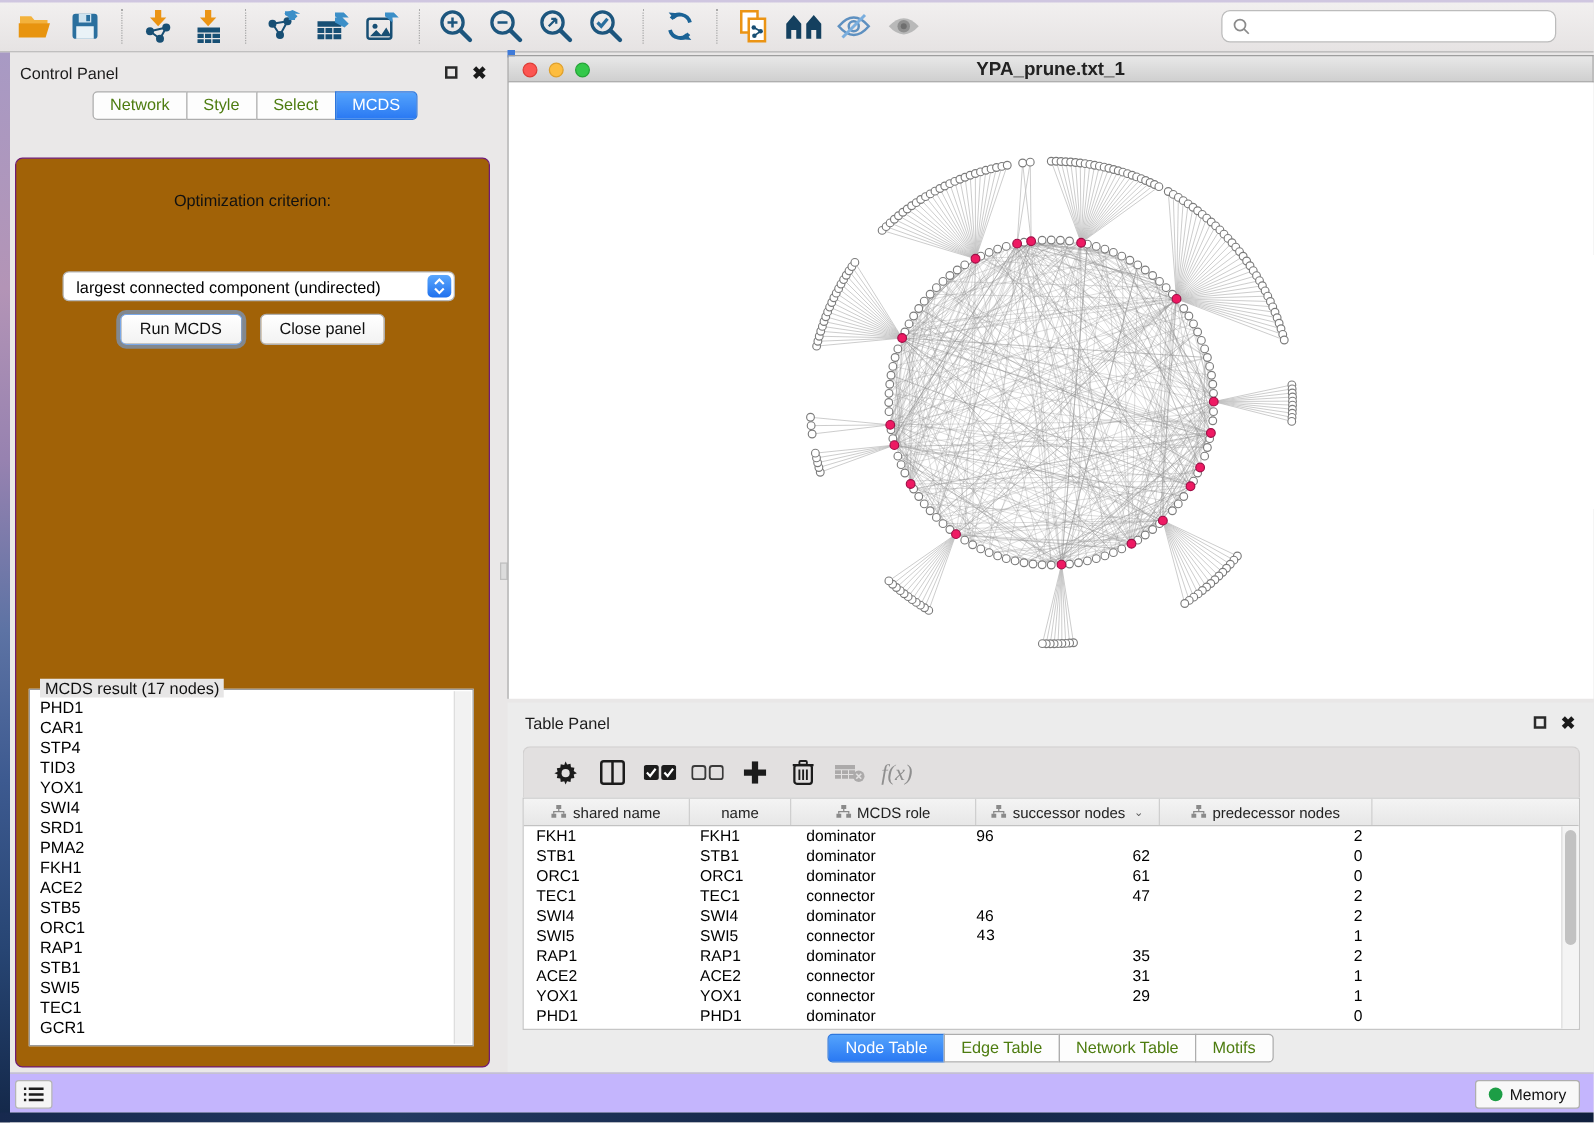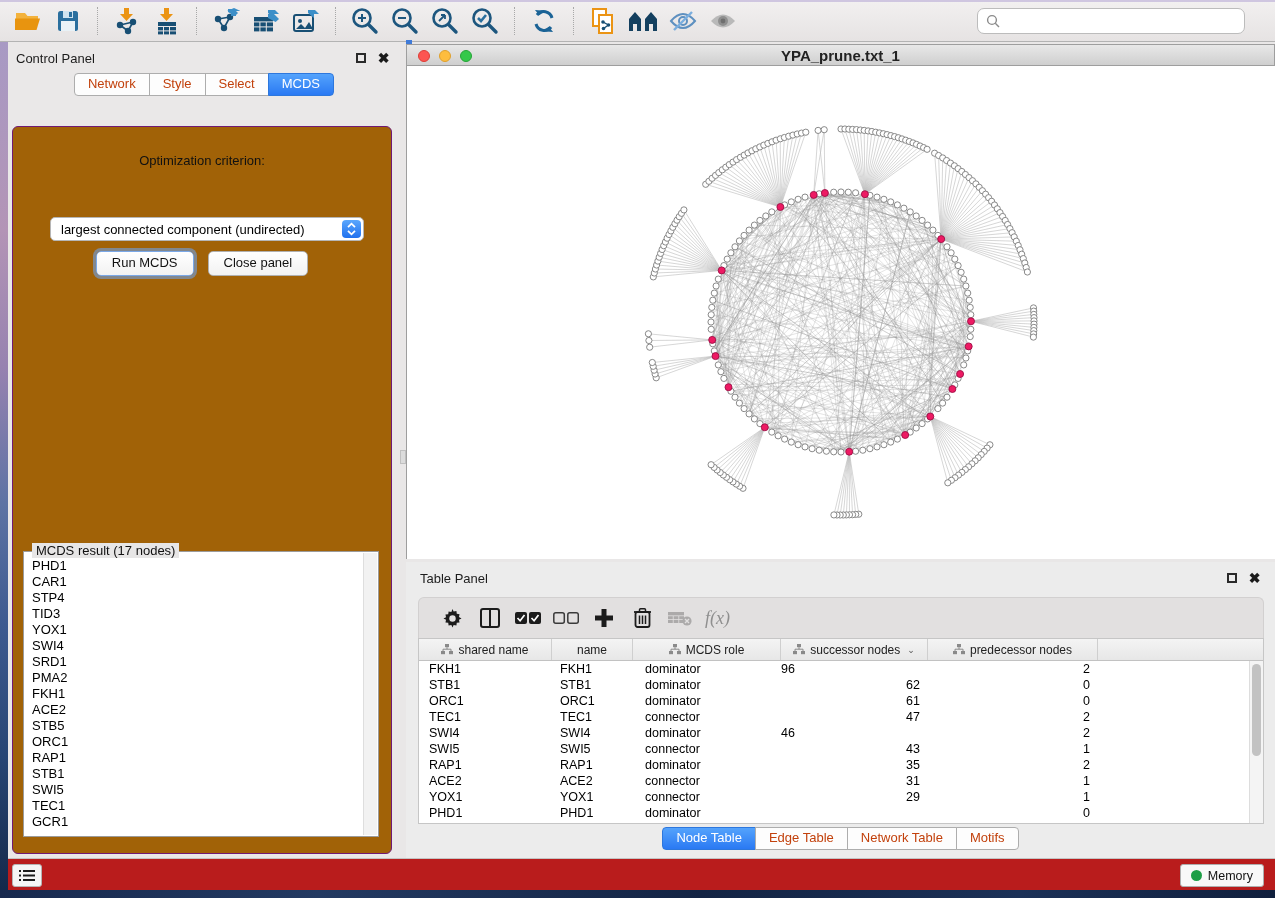--- a/index.html
+++ b/index.html
@@ -27,21 +27,21 @@
   
   .control-panel { position:absolute; left:8px; top:42px; width:392px; height:816px; background:#eae8e8; }
   .cp-header { height:26px; display:flex; align-items:center; padding:6px 10px 0 8px; }
   .panel-title { font-size:13px; color:#1c1c1c; flex:1; }
   .win-btn { width:13px; height:13px; margin-left:10px; display:flex; align-items:center; justify-content:center; cursor:default; }
   .float-glyph { width:10px; height:10px; border:2px solid #2a2a2a; }
   .close-glyph { font-size:14px; font-weight:bold; color:#1a1a1a; line-height:10px; }
   .cp-body { position:absolute; left:4px; right:8px; top:84px; bottom:4px;
     background:#a16207; border:1px solid #701a75; border-radius:6px; }
   .tab-row { position:absolute; top:31px; left:0; right:0; display:flex; justify-content:center; z-index:3; }
-  .tab { font-size:13px; color:#c2410c; background:#fdfdfd; border:1px solid #adadad; padding:3px 13px 4px;
+  .tab { font-size:13px; color:#4d7c0f; background:#fdfdfd; border:1px solid #adadad; padding:3px 13px 4px;
     margin-left:-1px; line-height:14px; }
   .tab:first-child { border-radius:4px 0 0 4px; margin-left:0; }
   .tab:last-child { border-radius:0 4px 4px 0; }
   .tab.active { background:linear-gradient(#54a3fc,#2a79f3); color:#fff; border-color:#2d77dd; }
   .opt-label { text-align:center; font-size:13px; color:#111; margin-top:26px; }
   .opt-select { position:absolute; left:37px; top:90px; width:314px; height:24px; background:#fff;
     border:1px solid #b6b6b6; border-radius:5px; display:flex; align-items:center; padding-left:10px; font-size:13px; }
   .opt-stepper { position:absolute; right:2px; top:2px; width:19px; height:18px; border-radius:4px;
     background:linear-gradient(#5aa7fd,#2071ee); display:flex; flex-direction:column; align-items:center; justify-content:center; }
   .opt-stepper svg { display:block; }
@@ -79,21 +79,21 @@
   .th { display:flex; align-items:center; justify-content:center; gap:5px; font-size:12px; color:#222;
     border-right:1px solid #cfcfcf; height:100%; }
   .sort-arrow { font-size:9px; color:#555; margin-left:2px; }
   .rows { position:absolute; left:0; right:14px; top:22px; bottom:0; }
   .trow { display:flex; height:16px; align-items:center; }
   .td { font-size:12.5px; color:#000; white-space:nowrap; overflow:hidden; }
   .tbl-scroll { position:absolute; top:22px; right:0; bottom:0; width:14px; background:#f4f4f4; border-left:1px solid #ddd; }
   .tbl-thumb { position:absolute; top:3px; left:2px; width:9px; height:92px; background:#c2c2c2; border-radius:5px; }
   .tp-tabs { position:absolute; bottom:8px; left:0; right:0; display:flex; justify-content:center; }
   
-  .status-bar { position:absolute; left:8px; right:0; top:858px; height:32px; background:#b91c1c; border-top:1px solid #c3c3c3; }
+  .status-bar { position:absolute; left:8px; right:0; top:858px; height:32px; background:#c4b5fd; border-top:1px solid #c3c3c3; }
   .list-btn { position:absolute; left:4px; top:5px; width:30px; height:23px; background:#f5f5f5; border:1px solid #b5b5b5;
     border-radius:3px; display:flex; align-items:center; justify-content:center; }
   .memory-btn { position:absolute; right:11px; top:5px; height:23px; background:#f8f8f8; border:1px solid #aeaeae;
     border-radius:3px; display:flex; align-items:center; gap:6px; padding:0 10px; }
   .memory-dot { width:11px; height:11px; border-radius:50%; }
   .memory-label { font-size:12.5px; color:#111; }
   
   .e-in { stroke:#8f8f8f; stroke-width:.6; opacity:.40; }
   .e-fan { stroke:#bfbfbf; stroke-width:.7; opacity:.9; }
   .n-ring { fill:#fff; stroke:#7c7c7c; stroke-width:.9; }
@@ -1323,21 +1323,21 @@
           <div class="td" style="width: 133px; text-align: left; padding: 0px 0px 0px 10px;">SWI4</div>
           <div class="td" style="width: 81px; text-align: left; padding: 0px 0px 0px 8px;">SWI4</div>
           <div class="td" style="width: 148px; text-align: left; padding: 0px 0px 0px 12px;">dominator</div>
           <div class="td" style="width: 147px; text-align: left; padding: 0px 8px 0px 0px;">46</div>
           <div class="td" style="width: 170px; text-align: right; padding: 0px 8px 0px 0px;">2</div>
         </div>
         <div class="trow">
           <div class="td" style="width: 133px; text-align: left; padding: 0px 0px 0px 10px;">SWI5</div>
           <div class="td" style="width: 81px; text-align: left; padding: 0px 0px 0px 8px;">SWI5</div>
           <div class="td" style="width: 148px; text-align: left; padding: 0px 0px 0px 12px;">connector</div>
-          <div class="td" style="width: 147px; text-align: right; padding: 0px 8px 0px 0px;">43</div>
+          <div class="td" style="width: 147px; padding: 0px 8px 0px 0px; font-family: Liberation Mono, monospace;">43</div>
           <div class="td" style="width: 170px; text-align: right; padding: 0px 8px 0px 0px;">1</div>
         </div>
         <div class="trow">
           <div class="td" style="width: 133px; text-align: left; padding: 0px 0px 0px 10px;">RAP1</div>
           <div class="td" style="width: 81px; text-align: left; padding: 0px 0px 0px 8px;">RAP1</div>
           <div class="td" style="width: 148px; text-align: left; padding: 0px 0px 0px 12px;">dominator</div>
           <div class="td" style="width: 147px; text-align: right; padding: 0px 8px 0px 0px;">35</div>
           <div class="td" style="width: 170px; text-align: right; padding: 0px 8px 0px 0px;">2</div>
         </div>
         <div class="trow">

